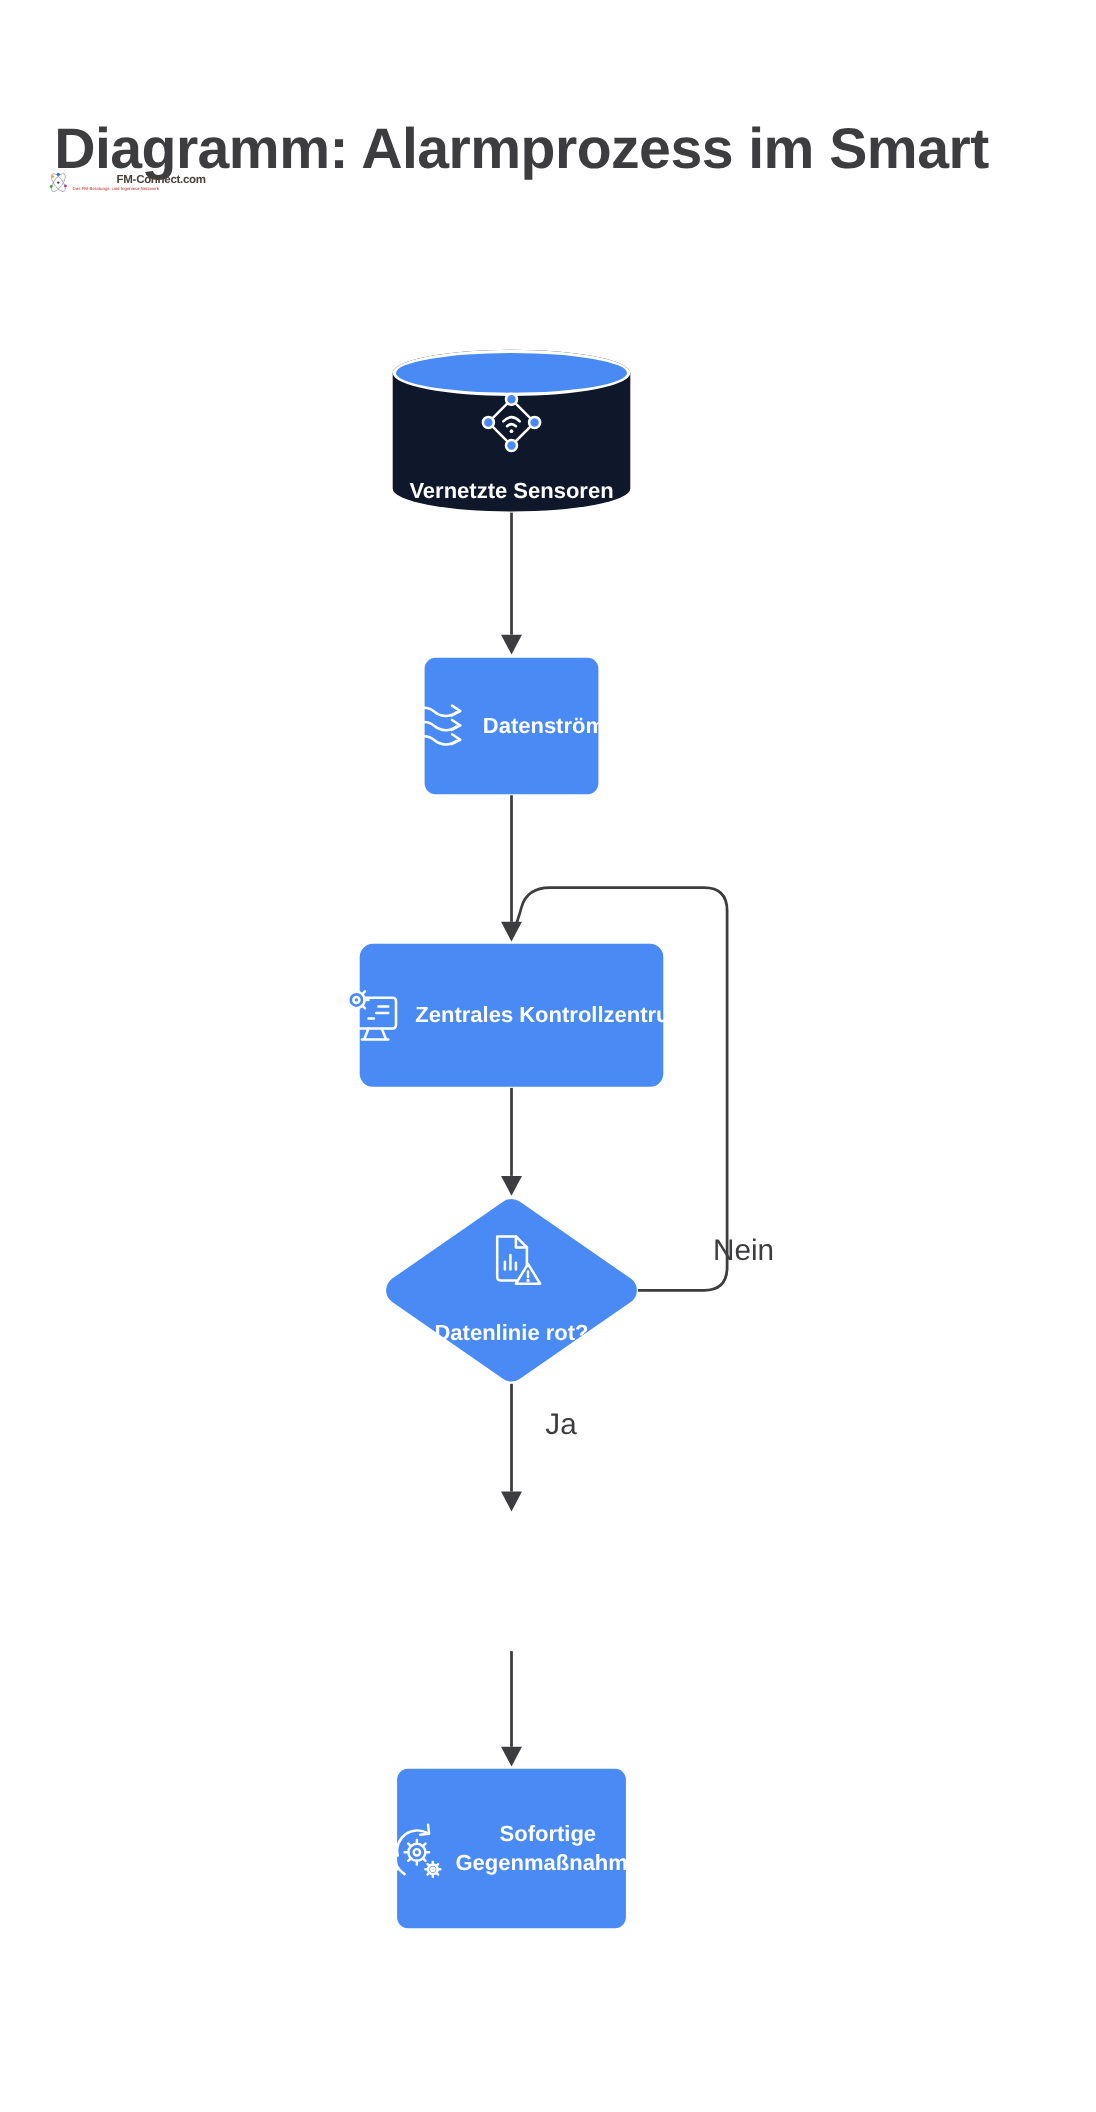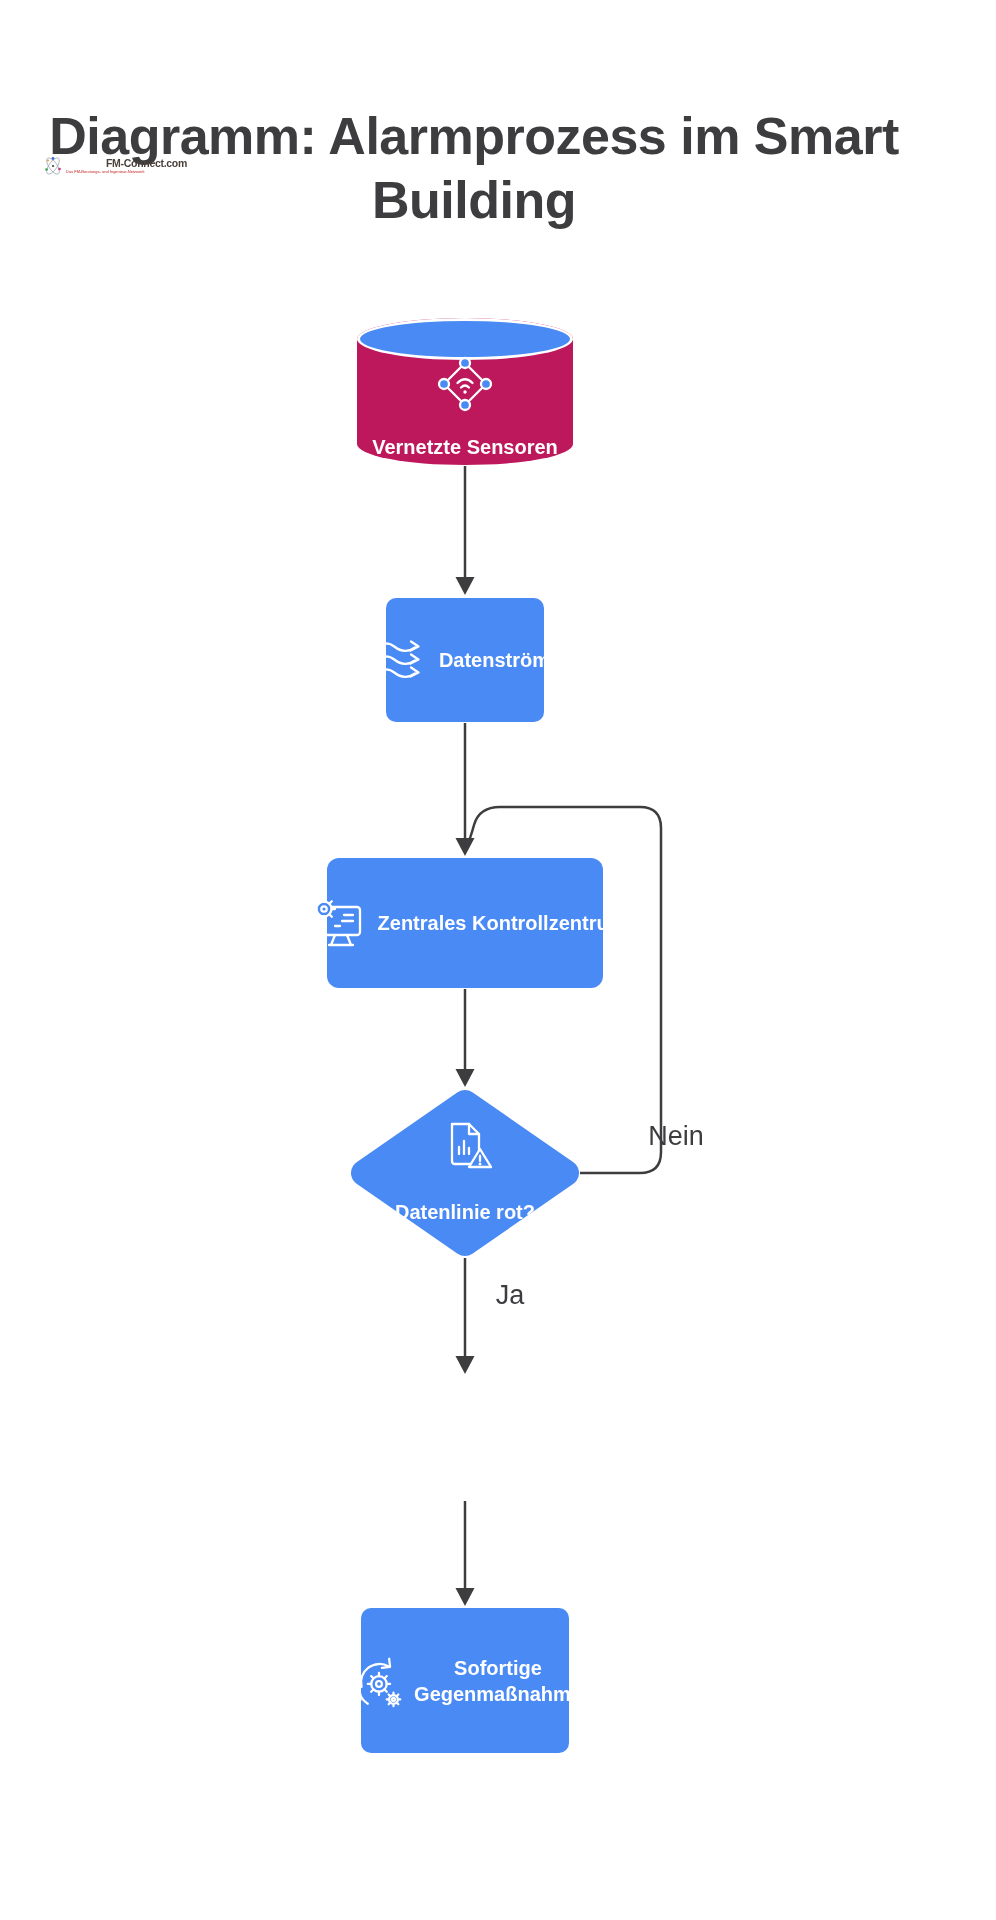--- a/index.html
+++ b/index.html
@@ -29,21 +29,21 @@
     align-items:center;justify-content:center;
   }
   .node-label{
     font-size:20px;font-weight:700;color:#fff;text-align:center;line-height:26px;
     white-space:nowrap;
   }
   .node-label.wrap{white-space:normal;}
   
   .cylinder{
     position:absolute;left:357px;top:318px;width:216px;height:147px;
-    background:#be185d;border-radius:108px / 21px;
+    background:#0f172a;border-radius:108px / 21px;
   }
   .cylinder::before{
     content:"";position:absolute;left:0;top:0;width:216px;height:42px;
     border-radius:50%;box-sizing:border-box;border:3px solid #ffffff;background:#4a8af4;
   }
   .cyl-icon{position:absolute;left:80px;top:38px;}
   .cyl-label{position:absolute;left:0;right:0;top:116px;}
   
   .diamond{position:absolute;left:350px;top:1089px;width:230px;height:168px;}
   .diamond svg.shape{position:absolute;left:0;top:0;}
@@ -51,21 +51,20 @@
   .dia-label{position:absolute;left:0;right:0;top:110px;}
   .icon{display:block;}
 </style>
 </head>
 <body>
 
 <div id="canvas">
 
   <div class="page-title">
     <div>Diagramm: Alarmprozess im Smart</div>
-    <div>Building</div>
   </div>
 
   <div class="logo">
     <span>
       <svg class="icon" width="22" height="22" viewBox="0 0 22 22">
         <g fill="none" stroke="#9aa3ad" stroke-width="0.7">
           <ellipse cx="11" cy="11" rx="9.5" ry="4" transform="rotate(-55 11 11)"></ellipse>
           <ellipse cx="11" cy="11" rx="9.5" ry="4" transform="rotate(55 11 11)"></ellipse>
         </g>
         <circle cx="11" cy="3.5" r="1.4" fill="#3b6fd4"></circle>

